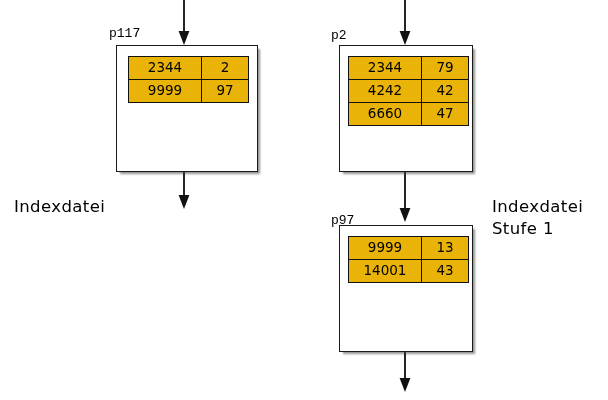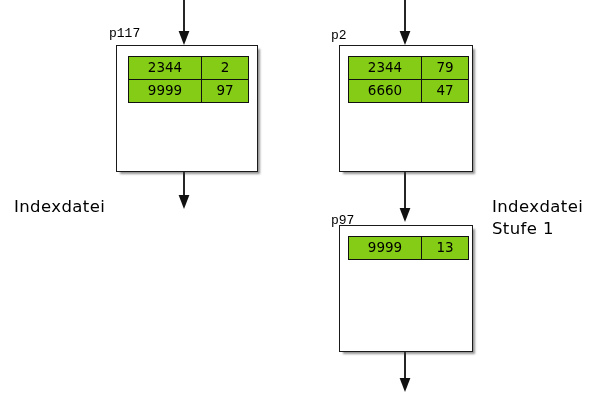--- a/index.html
+++ b/index.html
@@ -43,21 +43,21 @@
     letter-spacing: 0px;
     color: #000000;
     white-space: nowrap;
     z-index: 5;
   }
 
   
   .entry-table {
     position: absolute;
     border-collapse: collapse;
-    background: #84cc16;
+    background: #eab308;
     z-index: 4;
     table-layout: fixed;
   }
   .entry-table td {
     border: 1.3px solid #111111;
     text-align: center;
     vertical-align: middle;
     font-family: "DejaVu Sans", "Liberation Sans", sans-serif;
     font-size: 13.5px;
     line-height: 13.5px;
@@ -135,20 +135,24 @@
 
   <div class="node-box" style="left:339px; top:45px; width:134px; height:127px;"></div>
 
   <table class="entry-table" style="left:348px; top:56px;">
     <tbody>
       <tr>
         <td class="col-key">2344</td>
         <td class="col-ptr">79</td>
       </tr>
       <tr>
+        <td class="col-key">4242</td>
+        <td class="col-ptr">42</td>
+      </tr>
+      <tr>
         <td class="col-key">6660</td>
         <td class="col-ptr">47</td>
       </tr>
     </tbody>
   </table>
 
   <div class="arrow" style="left:396px; top:171px; width:18px; height:52px;">
     <svg width="18" height="52" viewBox="0 0 18 52">
       <line x1="9" y1="0" x2="9" y2="42" stroke="#262626" stroke-width="2"></line>
       <polygon points="9,51 3.6,37 14.4,37" fill="#111111"></polygon>
@@ -158,20 +162,24 @@
   <div class="node-label" style="left:331px; top:214px;text-align:right;">p97</div>
 
   <div class="node-box" style="left:339px; top:225px; width:134px; height:127px;"></div>
 
   <table class="entry-table" style="left:348px; top:236px;">
     <tbody>
       <tr>
         <td class="col-key">9999</td>
         <td class="col-ptr">13</td>
       </tr>
+      <tr>
+        <td class="col-key">14001</td>
+        <td class="col-ptr">43</td>
+      </tr>
     </tbody>
   </table>
 
   <div class="arrow" style="left:396px; top:351px; width:18px; height:42px;">
     <svg width="18" height="42" viewBox="0 0 18 42">
       <line x1="9" y1="0" x2="9" y2="32" stroke="#262626" stroke-width="2"></line>
       <polygon points="9,41 3.6,27 14.4,27" fill="#111111"></polygon>
     </svg>
   </div>
 

